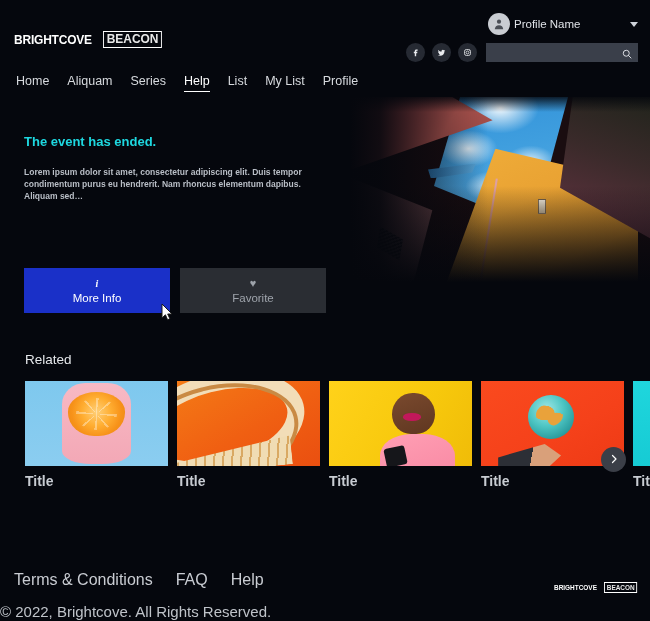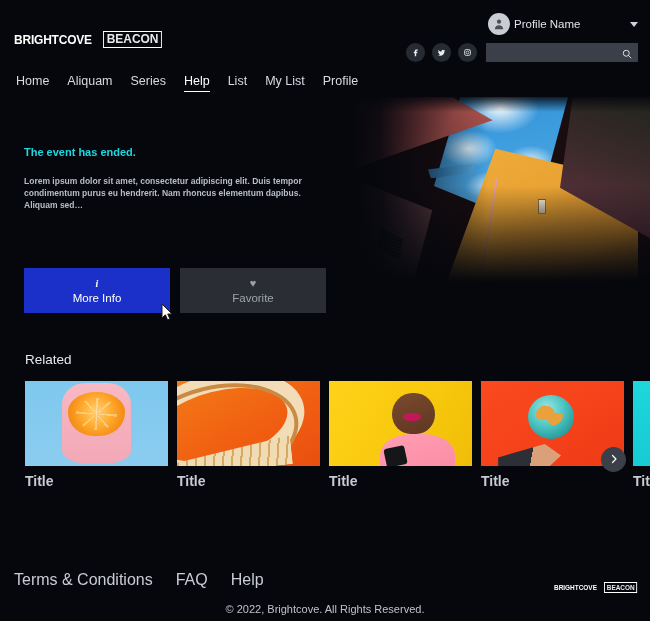--- a/index.html
+++ b/index.html
@@ -148,21 +148,21 @@
 
   
   .event { position: absolute; left: 24px; top: 123px; width: 310px; }
   .event-title {
     color: #f2f3f5; font-size: 17px; line-height: 22px; font-weight: normal;
   }
   .event-date {
     color: #ffffff; font-size: 11.5px; font-weight: bold; margin-top: 22px;
   }
   .event-status {
-    color: #1ed8e0; font-size: 11px; font-weight: bold; margin-top: 23px;
+    color: #1ed8e0; font-size: 13px; font-weight: bold; margin-top: 11px;
   }
   .event-desc {
     color: #b9bec6; font-size: 8.5px; line-height: 12px; margin-top: 17px;
     font-weight: bold; width: 290px;
   }
 
   .btn-row { position: absolute; left: 24px; top: 268px; display: flex; }
   .btn {
     width: 146px; height: 45px; display: flex; flex-direction: column;
     align-items: center; justify-content: center; cursor: pointer;
@@ -237,22 +237,22 @@
   }
 
   
   .footer-links { position: absolute; left: 14px; top: 571px; display: flex; }
   .footer-link { color: #c9ccd2; font-size: 16px; margin-right: 23px; }
   .footer-logo { position: absolute; right: 10px; top: 582px; display: flex; align-items: center; }
   .footer-logo .fl-main { color:#fff; font-weight:bold; font-size:7px; transform: scaleX(.92); transform-origin:left center;}
   .footer-logo .fl-box { border:1px solid #fff; color:#e8e8e8; font-weight:bold; font-size:7px;
     padding:0 2px; margin-left:2.5px; line-height:9px; transform: scaleX(.92); transform-origin:left center;}
   .copyright {
-    position: absolute; left: 0; right: 0; top: 603px; text-align: center;
-    color: #bfc3c9; font-size: 11px;
+    position: absolute; left: 0; right: 0; top: 603px; 
+    color: #bfc3c9; font-size: 15px;
   }
 
   .cursor { position: absolute; left: 161px; top: 303px; }
 </style>
 </head>
 <body>
 
 <div id="app">
 
   <div class="header">

